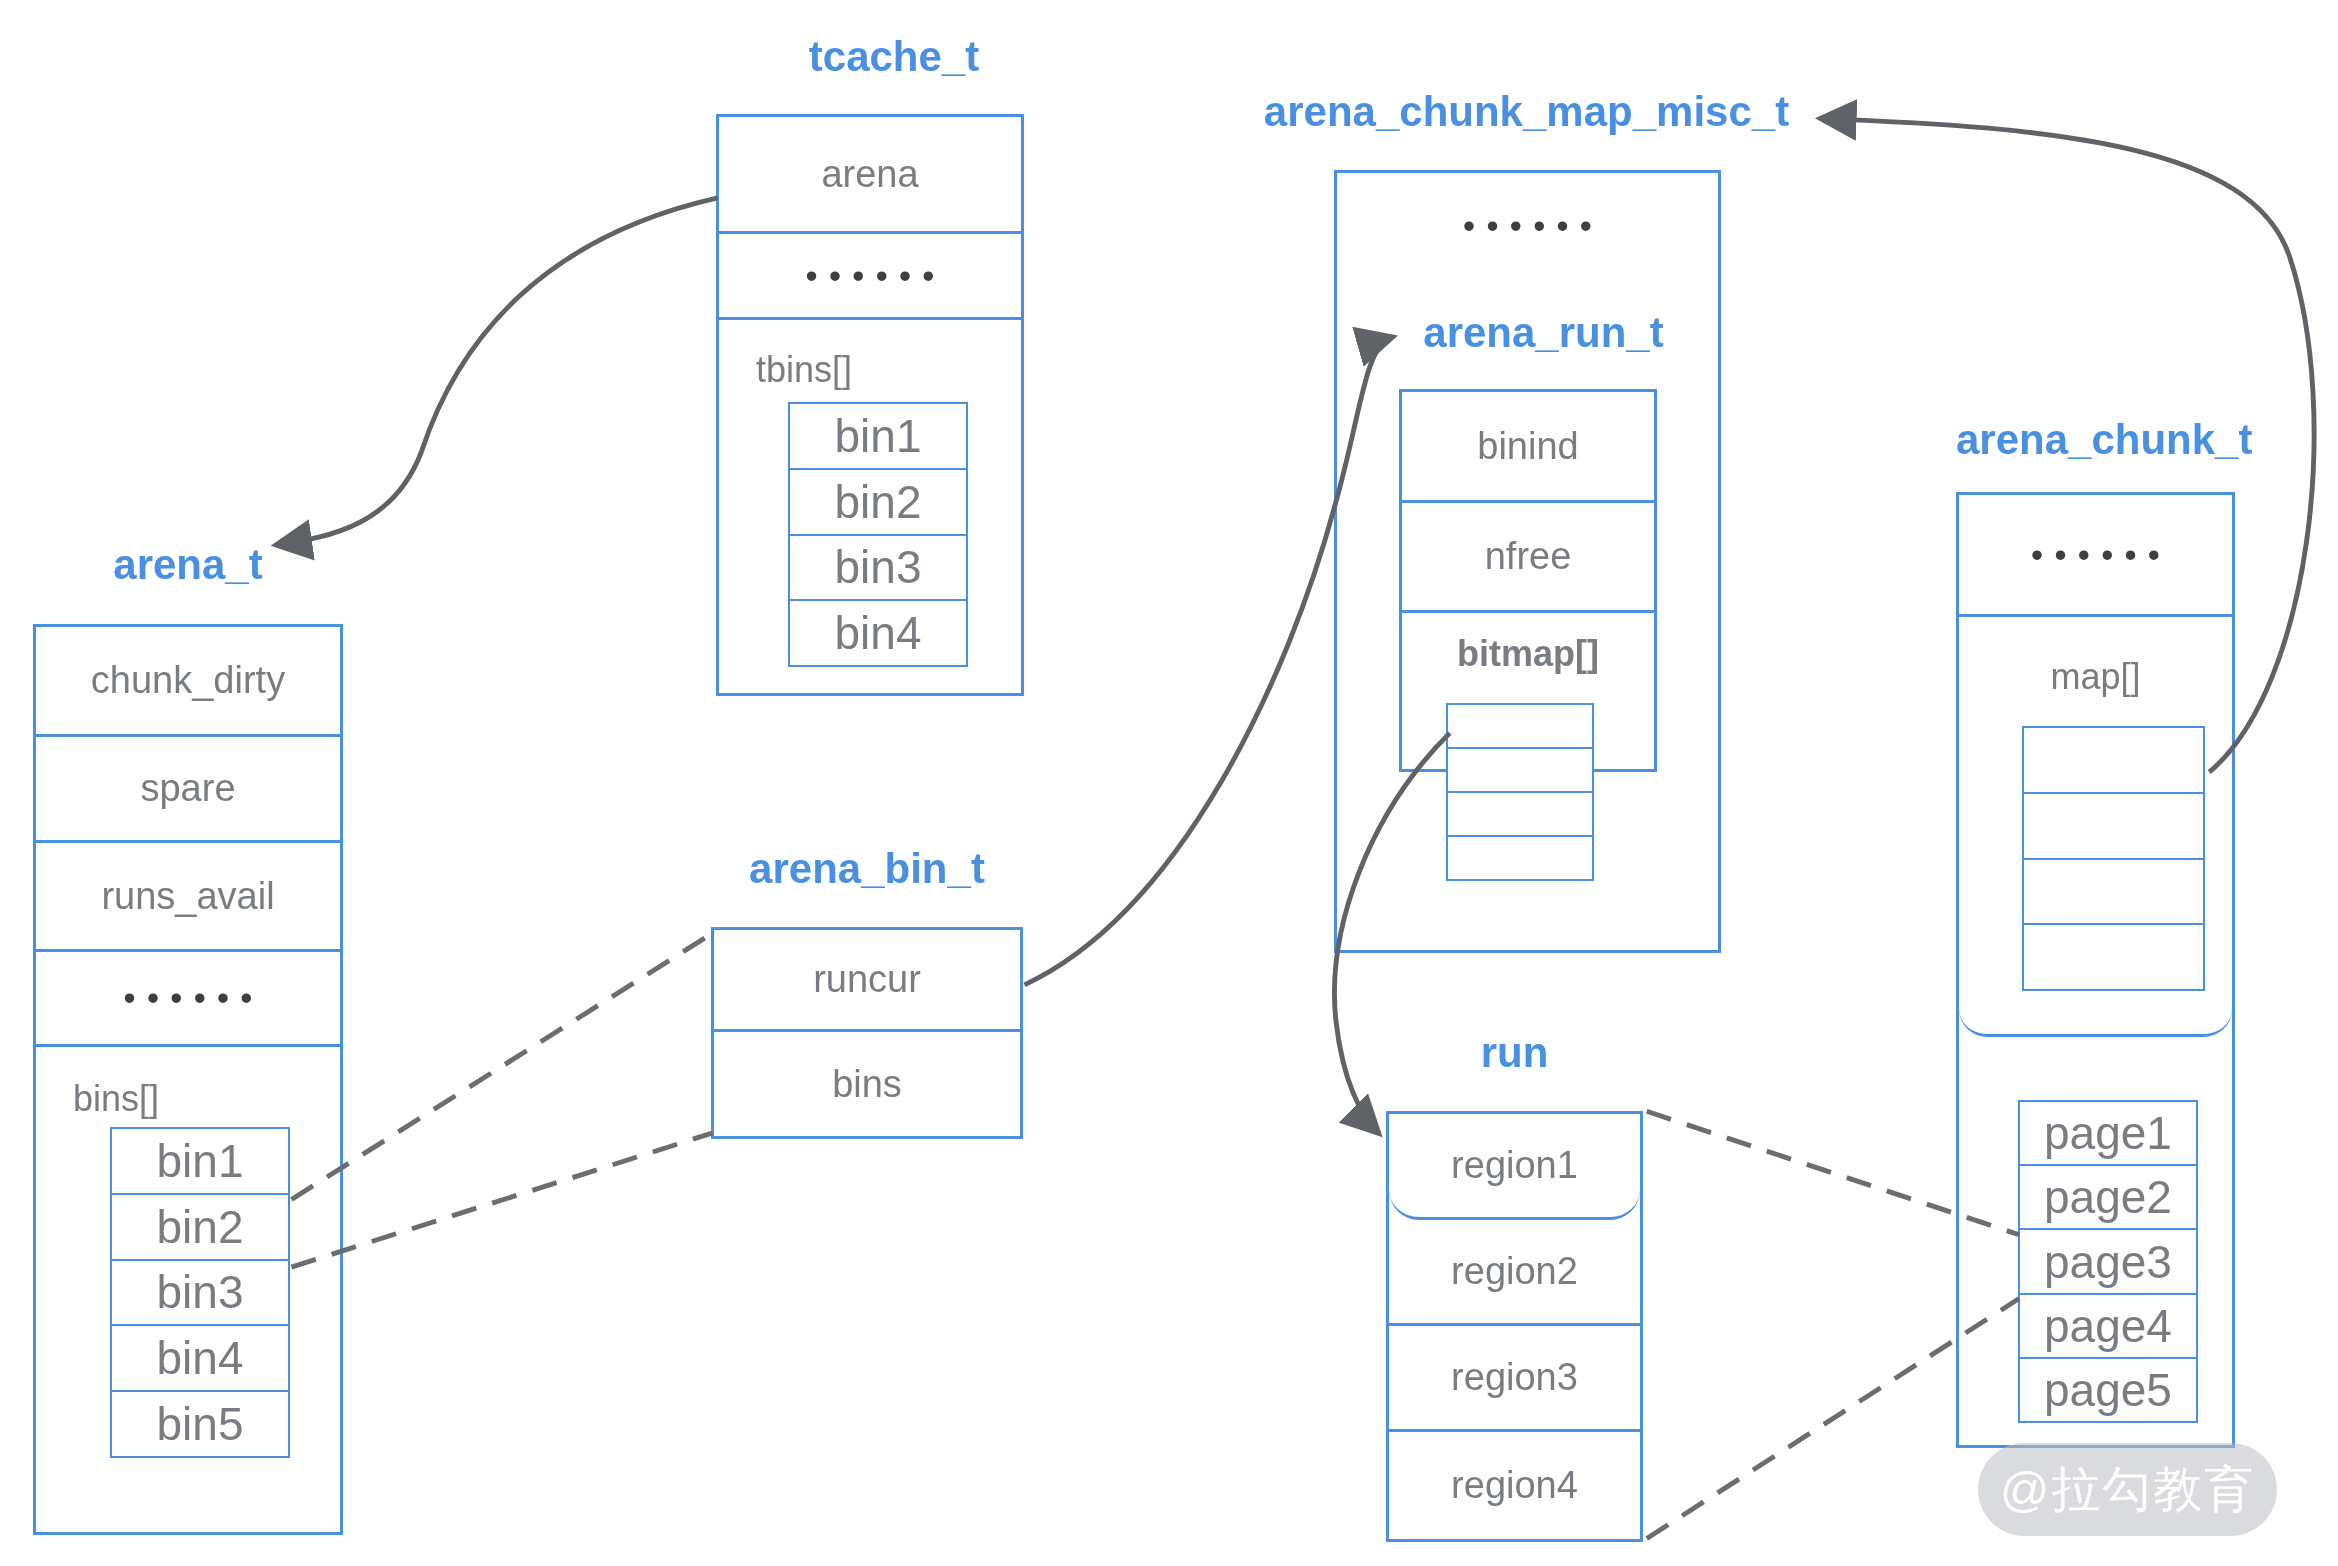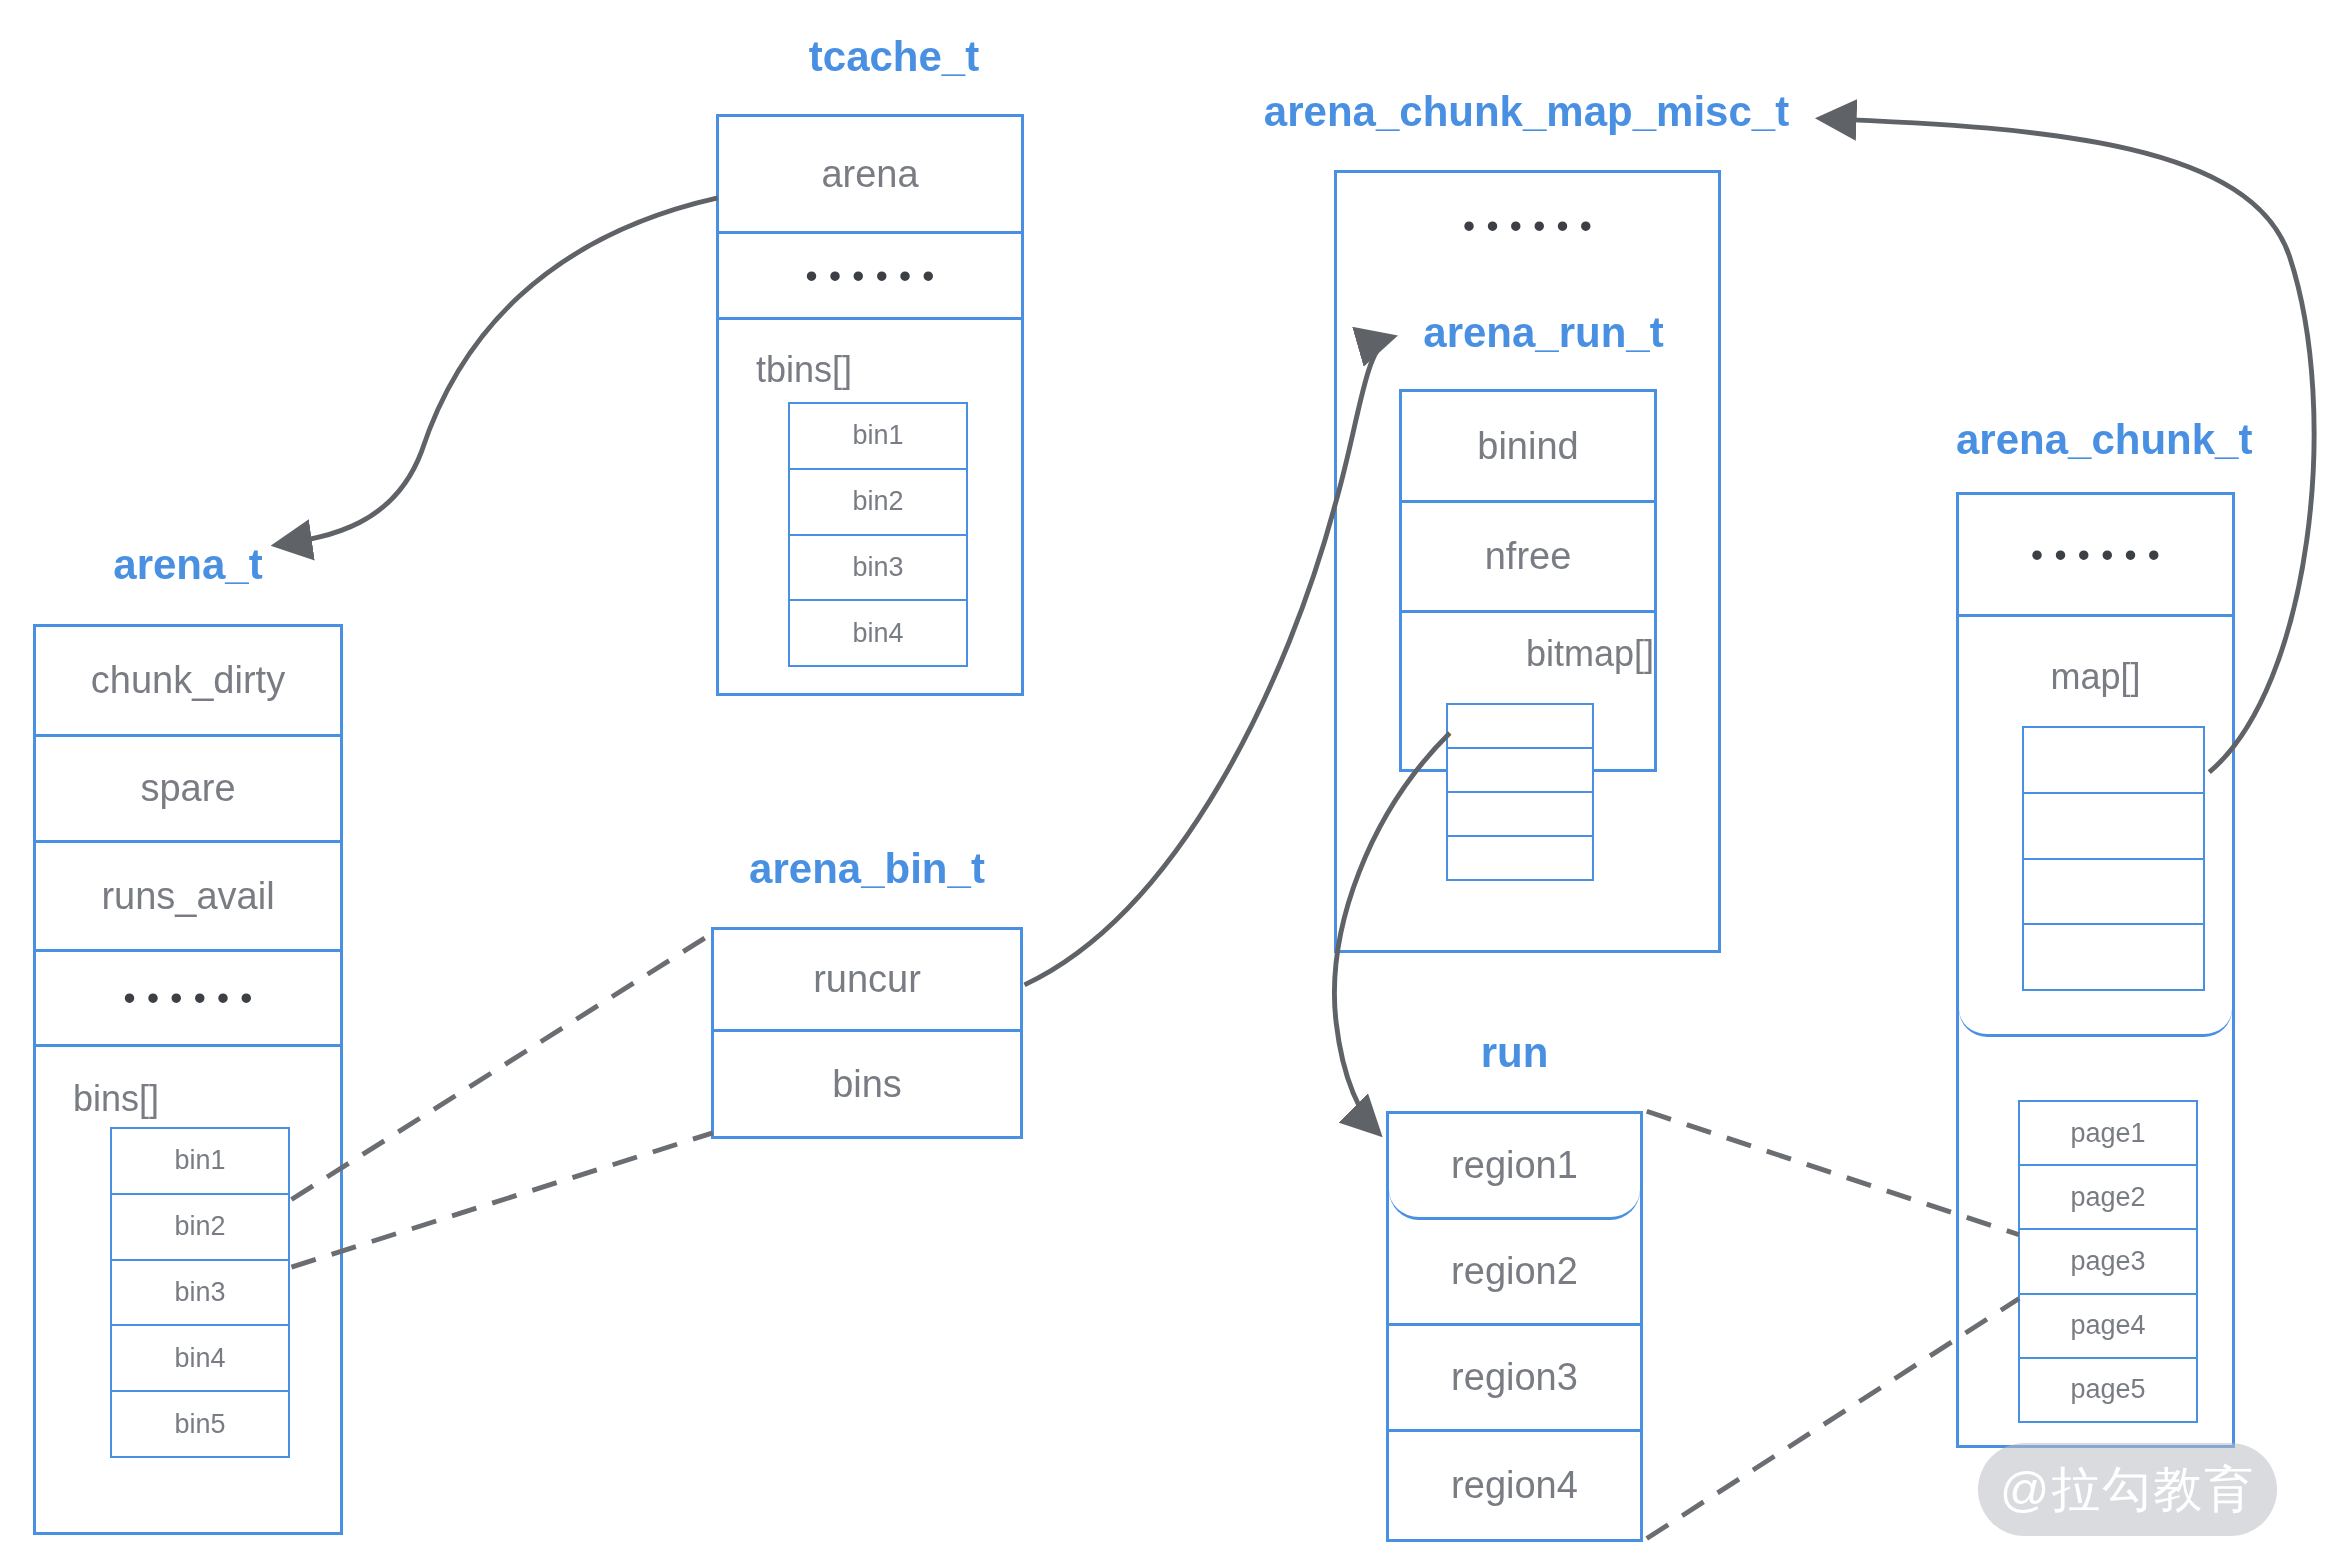--- a/index.html
+++ b/index.html
@@ -20,21 +20,21 @@
   .row{display:flex;align-items:center;justify-content:center;color:var(--gray);
     font-size:38px;border-bottom:3.9px solid var(--blue);flex:0 0 auto;}
   .row.last{border-bottom:none;flex:1 1 auto;}
   .section{position:relative;flex:1 1 auto;border-radius:28px;}
   .dots{color:var(--dot);font-size:33px;font-weight:700;letter-spacing:11.8px;text-indent:11.8px;
     display:flex;align-items:center;justify-content:center;}
   .array-label{position:absolute;color:var(--gray);font-size:36px;white-space:nowrap;}
   .inner-table{position:absolute;border:2.9px solid var(--blue);background:#fff;
     display:flex;flex-direction:column;}
   .cell{flex:1 1 auto;border-bottom:2.9px solid var(--blue);display:flex;align-items:center;
-    justify-content:center;color:var(--gray);font-size:27px;}
+    justify-content:center;color:var(--gray);font-size:46px;}
   .cell:last-child{border-bottom:none;}
   .arrow-layer{position:absolute;left:0;top:0;width:2339px;height:1566px;pointer-events:none;z-index:20;}
   .watermark{position:absolute;left:1978px;top:1443px;width:299px;height:93px;z-index:30;
     background:rgba(186,189,194,0.55);border-radius:47px;display:flex;align-items:center;
     justify-content:center;color:#ffffff;font-size:49px;letter-spacing:2px;}
 </style>
 </head>
 <body>
 
 <div class="canvas">
@@ -89,21 +89,21 @@
   </div>
 
   <div class="box" style="left:1334px;top:170px;width:387px;height:783px;">
     <div class="dots" style="position:absolute;left:0;top:31px;width:100%;height:43px;">••••••</div>
     <div class="struct-title" style="left:0;top:136px;width:100%;margin-left:16px;">arena_run_t</div>
     <div class="box" style="left:62px;top:216px;width:258px;height:383px;">
       <div class="rowstack">
         <div class="row" style="height:111px;">binind</div>
         <div class="row" style="height:110px;">nfree</div>
         <div class="section last">
-          <div class="array-label" style="left:0;top:19.6px;width:100%;text-align:right;">bitmap[]</div>
+          <div class="array-label" style="left:0;top:19.6px;width:100%;text-align:center;font-weight:bold;">bitmap[]</div>
           <div class="inner-table" style="left:44px;top:90px;width:148px;height:178px;">
             <div class="cell"></div>
             <div class="cell"></div>
             <div class="cell"></div>
             <div class="cell"></div>
           </div>
         </div>
       </div>
     </div>
   </div>

